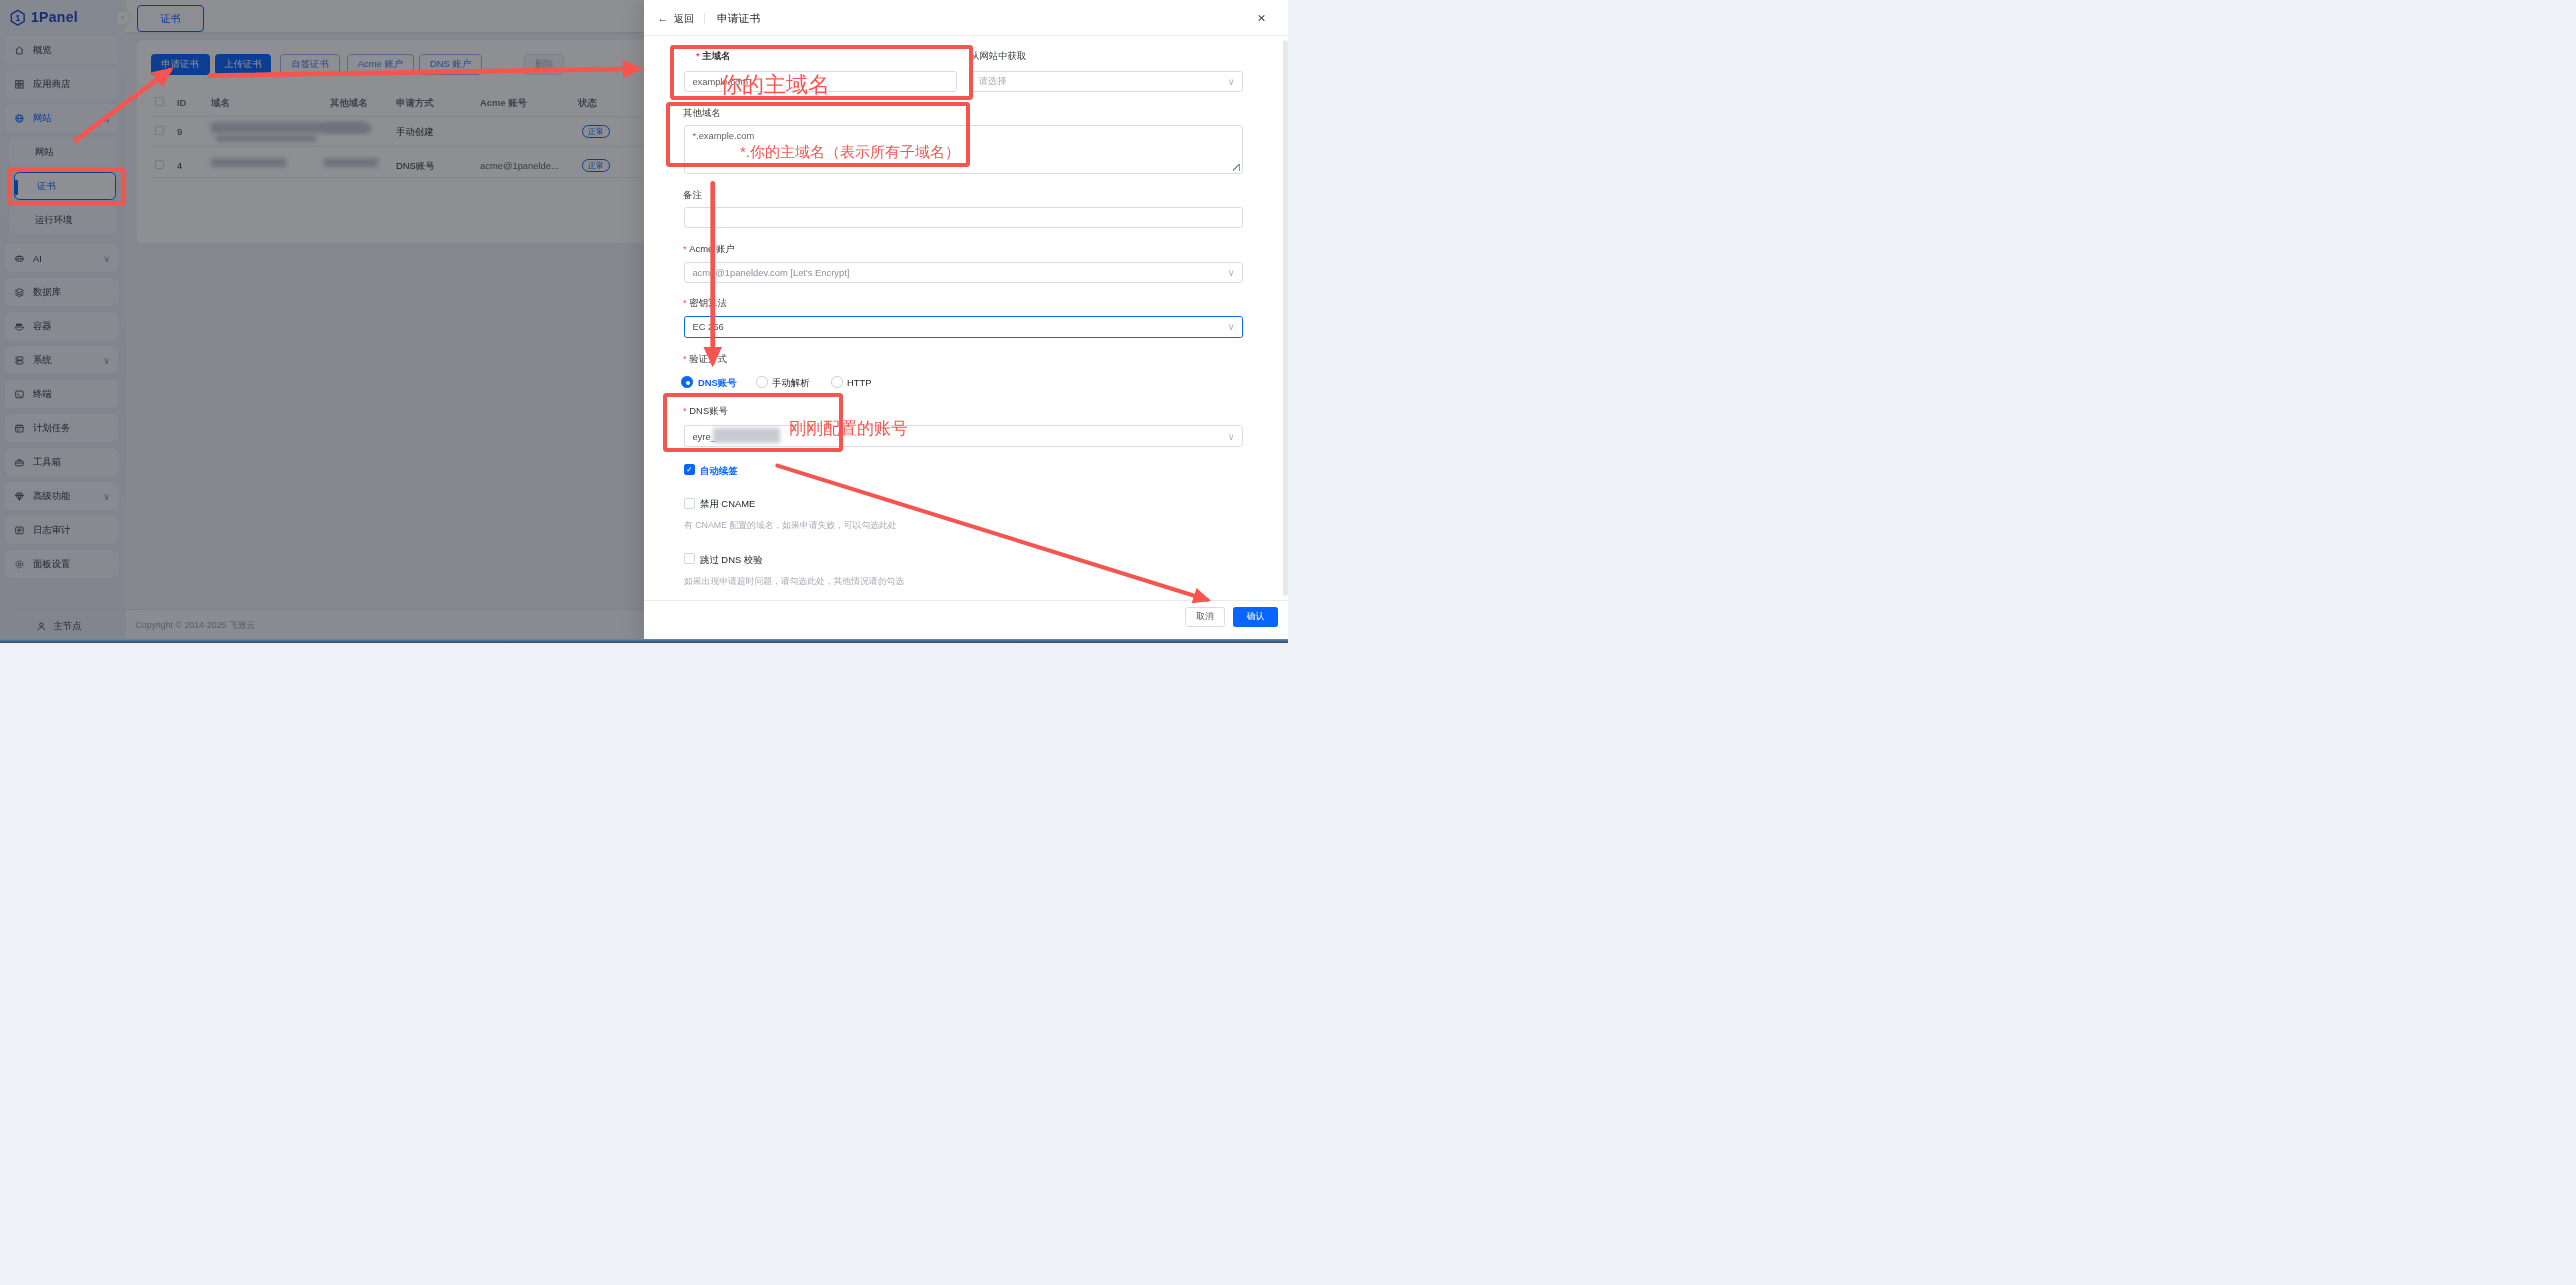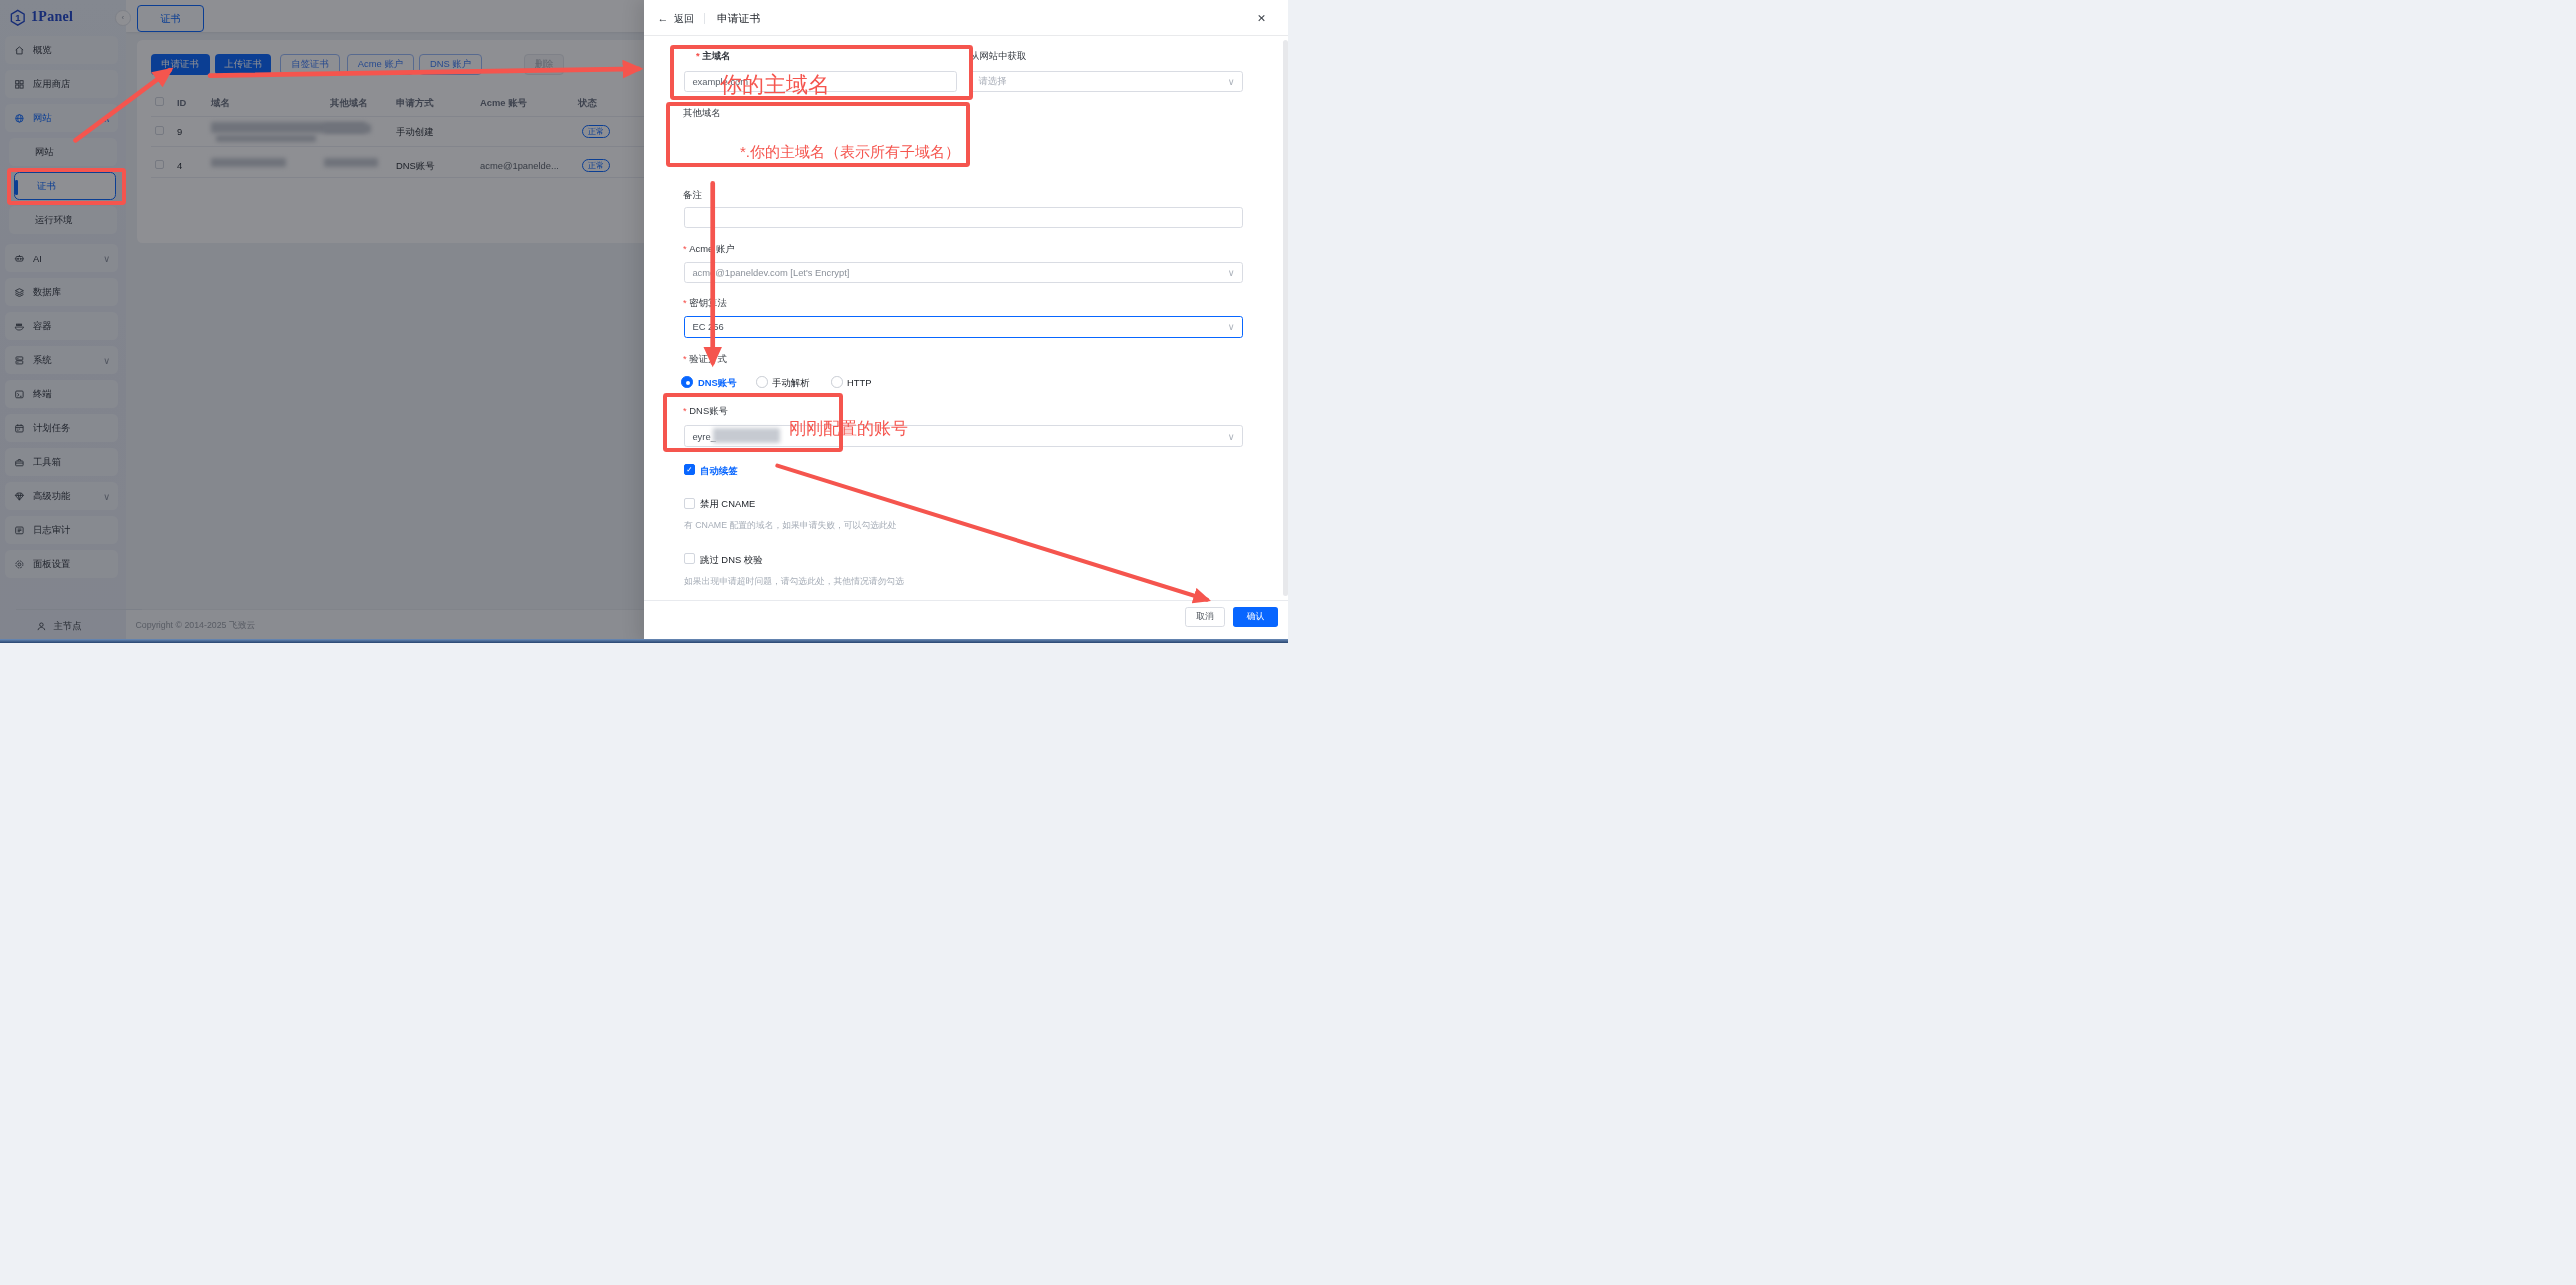--- a/index.html
+++ b/index.html
@@ -3,21 +3,21 @@
 <meta charset="utf-8">
 <style>
   * { margin:0; padding:0; box-sizing:border-box; }
   html,body { width:1288px; height:643px; overflow:hidden; }
   body { font-family:"Liberation Sans","DejaVu Sans",sans-serif; background:#eef1f5; position:relative; color:#2b3138; }
 
   
   .sidebar { position:absolute; left:0; top:0; width:126px; height:643px;
              background:linear-gradient(180deg,#ecf1f9 0%,#e7ebf4 60%,#e9edf5 100%); z-index:10; }
   .logo-row { position:absolute; left:8.8px; top:6.7px; height:21.6px; display:flex; align-items:center; gap:4.7px; }
-  .logo-text { font-size:14px; font-weight:bold; color:#1f46c9; letter-spacing:0.3px;font-family:Liberation Serif, serif; }
+  .logo-text { font-size:14px; font-weight:bold; color:#1f46c9; letter-spacing:0.3px; }
   .collapse-btn { position:absolute; left:115px; top:10px; width:15.5px; height:15.5px; border-radius:50%;
                   background:#fff; border:0.7px solid #e0e4ea; color:#98a0ab; font-size:8px;
                   display:flex; align-items:center; justify-content:center; z-index:12; }
   .nav { position:absolute; left:0; top:36px; width:126px; }
   .nav-item { height:28px; margin:0 8px 6px 4.7px; border-radius:5.4px; background:#f2f5fa;
               display:flex; align-items:center; padding-left:9.4px; font-size:9.4px; color:#2f353d; }
   .nav-item .nv-icon { width:10.8px; height:10.8px; margin-right:8px; flex:0 0 10.8px; }
   .nav-item .chev { margin-left:auto; margin-right:8px; color:#8a919c; }
   .nav-item.grp-active { color:#0866ff; }
   .sub-item { height:28px; margin:0 8.8px 6px 9.4px; border-radius:5.4px; background:#f2f5fa;
@@ -344,20 +344,24 @@
     <span>从网站中获取</span>
   </div>
   <div class="ctrl" style="left:326px;top:71px;width:273px;height:21px;">
     <span class="ph">请选择</span>
     <span class="chev-ic">∨</span>
   </div>
 
   <div class="f-label" style="left:39px;top:107px;">
     <span>其他域名</span>
   </div>
+  <div class="ctrl textarea" style="left:40px;top:125px;width:559px;height:49px;">
+    <span class="val">*.example.com</span>
+    <span class="resize-h"></span>
+  </div>
 
   <div class="f-label" style="left:39px;top:189px;">
     <span>备注</span>
   </div>
   <div class="ctrl" style="left:40px;top:207px;width:559px;height:21px;">
     <span class="val"></span>
   </div>
 
   <div class="f-label" style="left:39px;top:243px;">
     <span class="star">*</span><span>Acme 账户</span>

